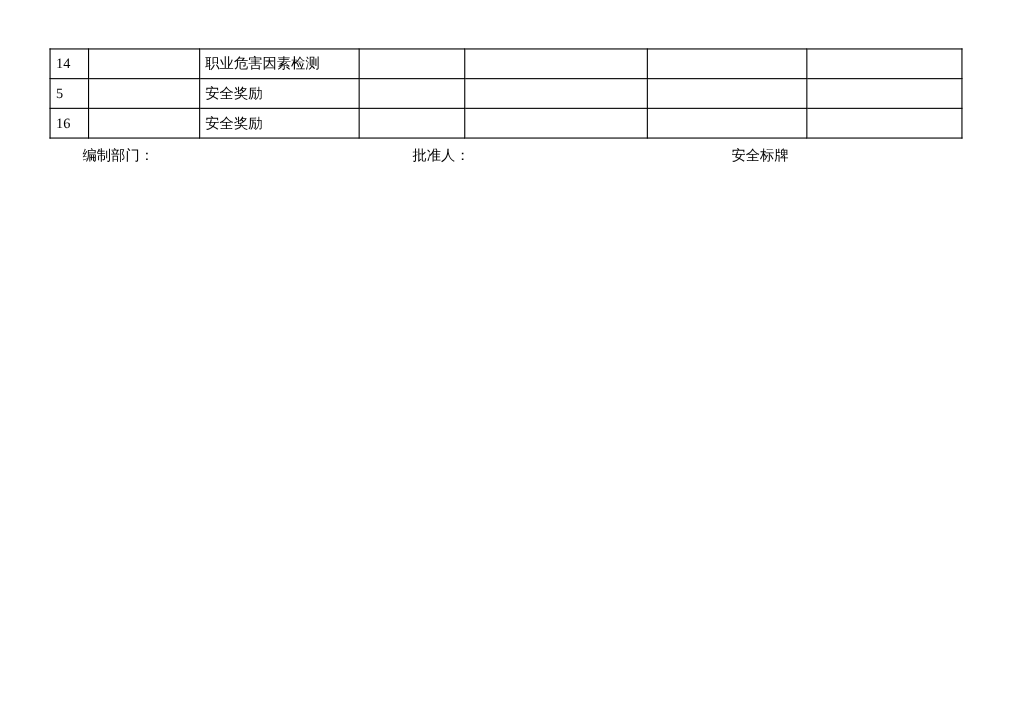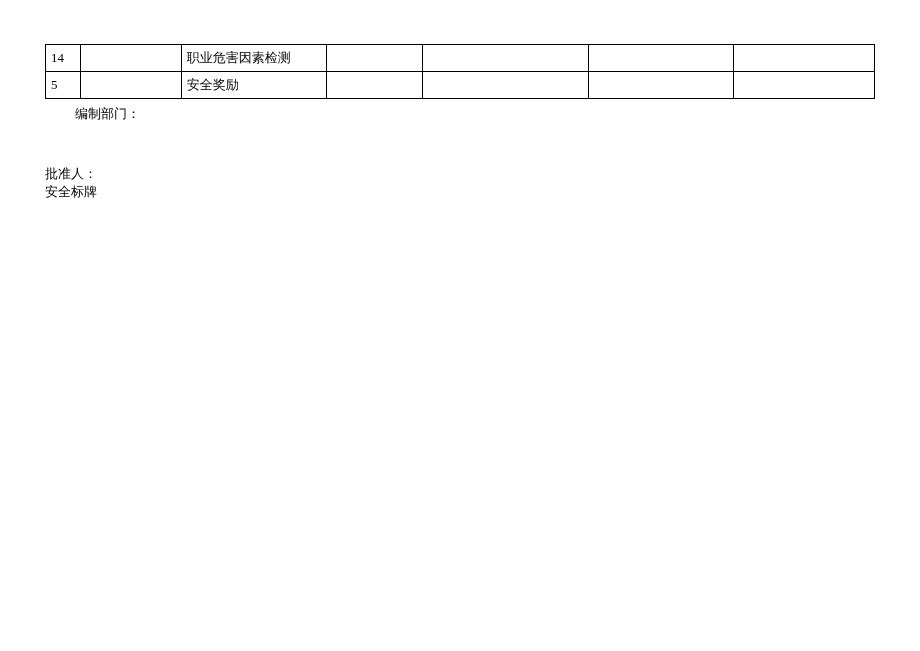--- a/index.html
+++ b/index.html
@@ -36,29 +36,27 @@
     .col-1 { width: 100px; }
     .col-2 { width: 145px; }
     .col-3 { width: 95px; }
     .col-4 { width: 165px; }
     .col-5 { width: 145px; }
     .col-6 { width: 140px; }
     .footer {
       margin-top: 6px;
       display: flex;
       font-size: 13px;
-      flex-direction: column;
     }
     .footer-item-1 {
       margin-left: 30px;
       width: 300px;
     }
     .footer-item-2 {
       width: 290px;
-      margin-top: 42px;
     }
     .footer-item-3 {
     }
   </style>
 </head>
 <body>
 
 <div class="container">
   <table>
     <colgroup>
@@ -82,20 +80,29 @@
       </tr>
       <tr>
         <td>5</td>
         <td></td>
         <td>安全奖励</td>
         <td></td>
         <td></td>
         <td></td>
         <td></td>
       </tr>
+      <tr>
+        <td>16</td>
+        <td></td>
+        <td>安全奖励</td>
+        <td></td>
+        <td></td>
+        <td></td>
+        <td></td>
+      </tr>
     </tbody>
   </table>
   <div class="footer">
     <div class="footer-item-1">编制部门：</div>
     <div class="footer-item-2">批准人：</div>
     <div class="footer-item-3">安全标牌</div>
   </div>
 </div>
 
 </body></html>

